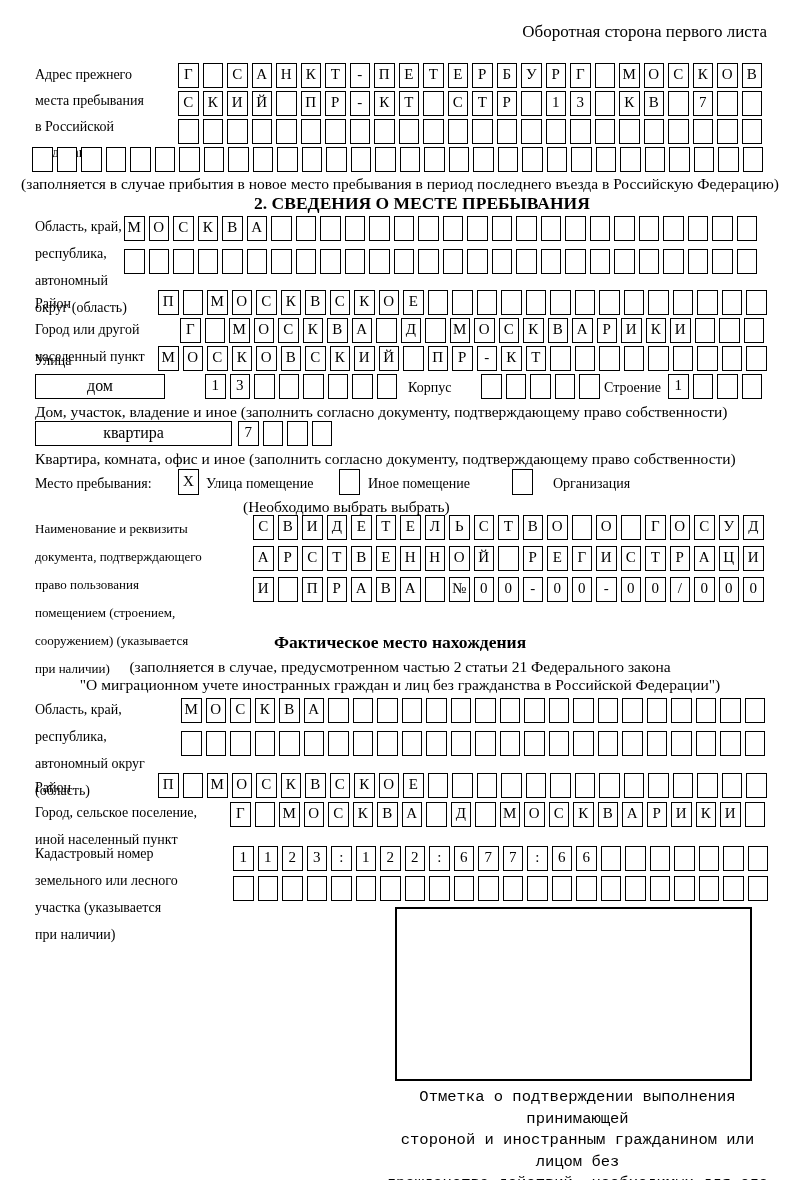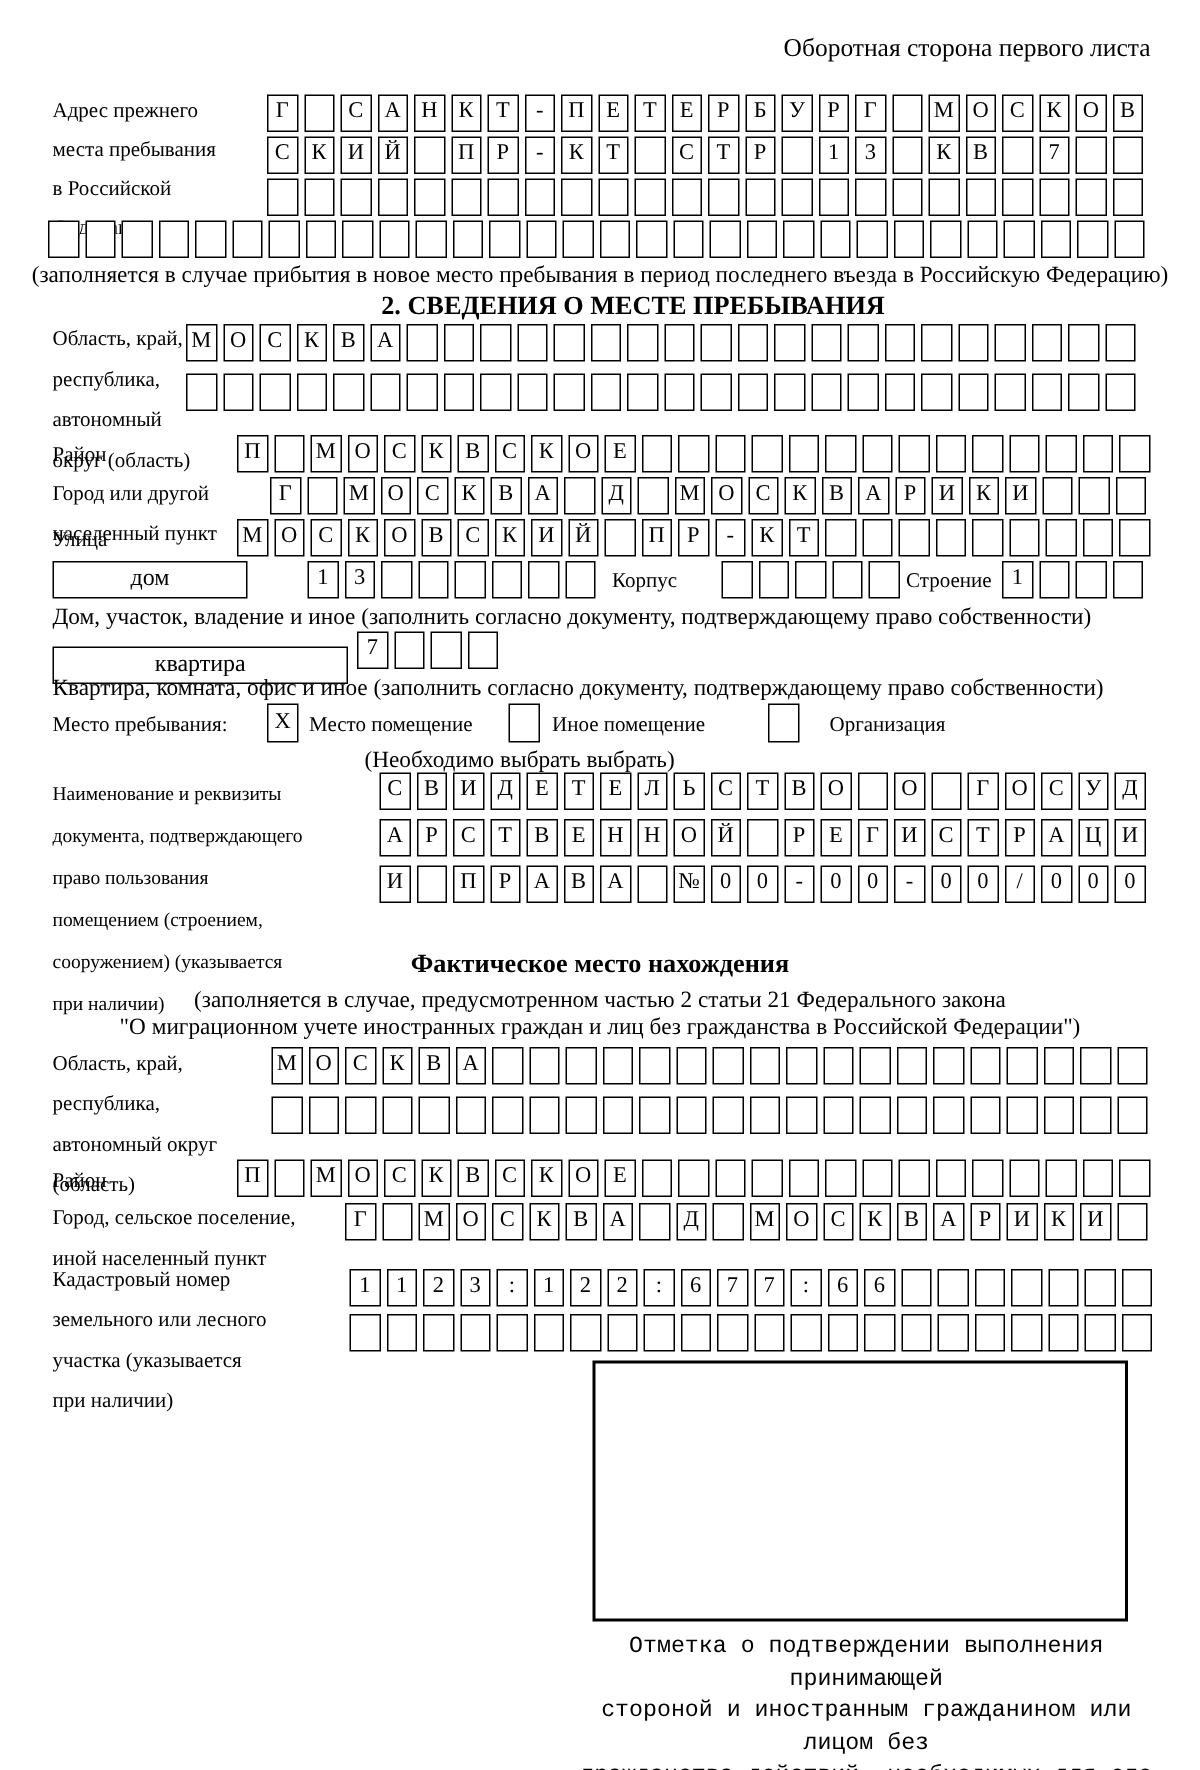--- a/index.html
+++ b/index.html
@@ -323,32 +323,32 @@
     </div>
   <div class="lbl" style="left:604px;top:375px;">Строение</div>
   <div class="cellrow" style="left:668px;top:374px;">
       <span class="cell">1</span>
       <span class="cell"></span>
       <span class="cell"></span>
       <span class="cell"></span>
     </div>
   <div class="note" style="left:35px;top:403px;">Дом, участок, владение и иное (заполнить согласно документу, подтверждающему право собственности)</div>
 
-  <div class="bigbox" style="left:35px;top:431px;width:197px;">квартира</div>
+  <div class="bigbox" style="left:35px;top:421px;width:197px;">квартира</div>
   <div class="cellrow" style="left:238px;top:421px;">
       <span class="cell">7</span>
       <span class="cell"></span>
       <span class="cell"></span>
       <span class="cell"></span>
     </div>
   <div class="note" style="left:35px;top:450px;">Квартира, комната, офис и иное (заполнить согласно документу, подтверждающему право собственности)</div>
 
   <div class="lbl" style="left:35px;top:471px;">Место пребывания:</div>
   <div class="chk" style="left:178px;top:469px;">X</div>
-  <div class="lbl" style="left:206px;top:471px;">Место помещение</div>
+  <div class="lbl" style="left:206px;top:471px;">Улица помещение</div>
   <div class="chk" style="left:339px;top:469px;"></div>
   <div class="lbl" style="left:368px;top:471px;">Иное помещение</div>
   <div class="chk" style="left:512px;top:469px;"></div>
   <div class="lbl" style="left:553px;top:471px;">Организация</div>
   <div class="note" style="left:243px;top:498px;">(Необходимо выбрать выбрать)</div>
 
   <div class="lbl multiline" style="left:35px;top:515px;width:225px;line-height:28px;font-size:13px;">Наименование и реквизиты
 документа, подтверждающего
 право пользования
 помещением (строением,

